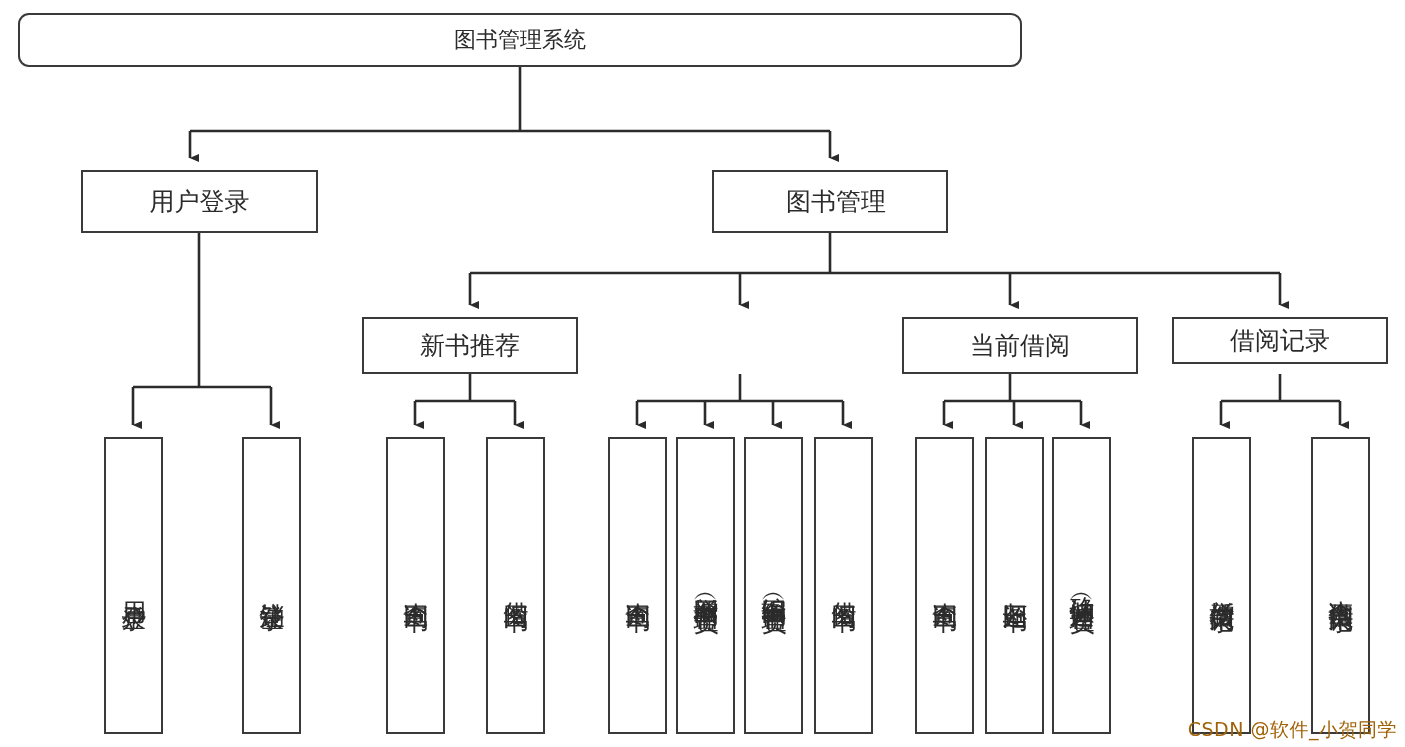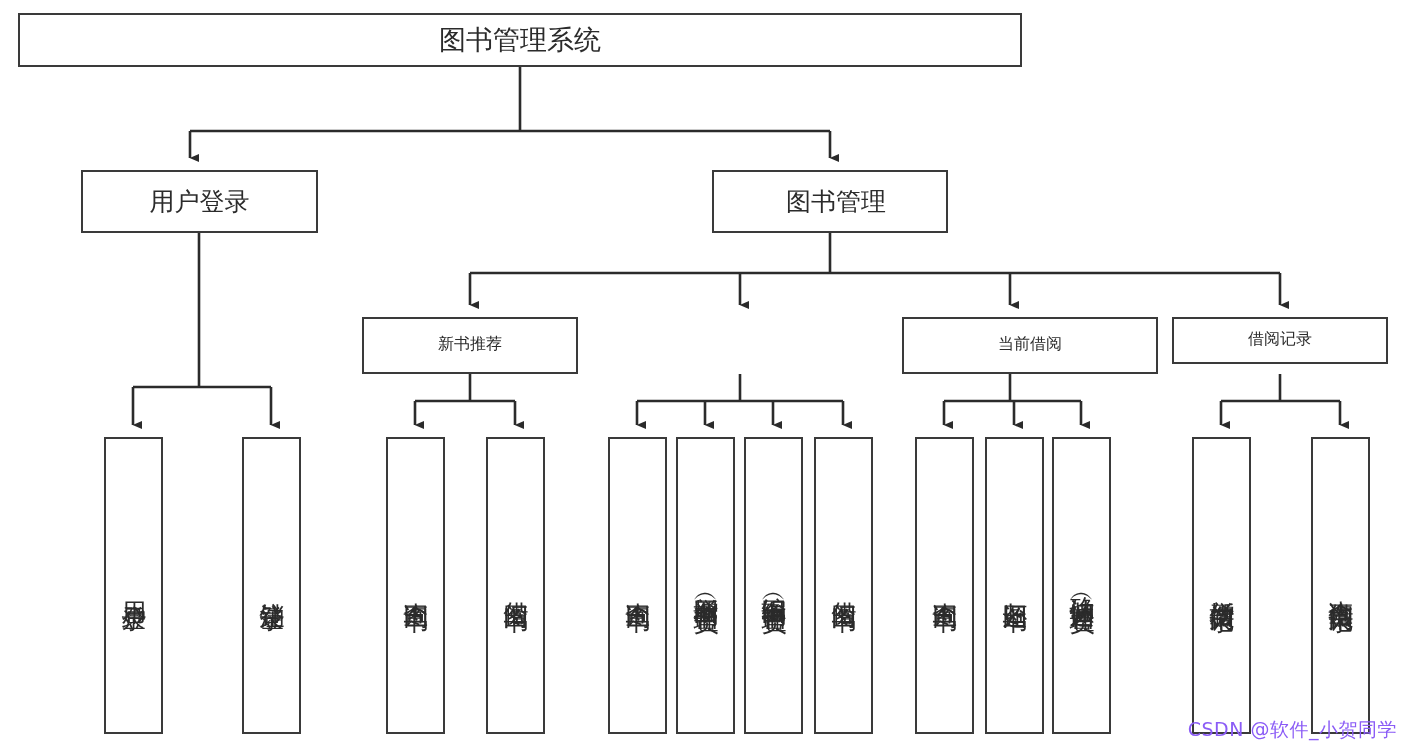--- a/index.html
+++ b/index.html
@@ -33,28 +33,28 @@
     background: #ffffff;
     border: 2.5px solid #3a3a3a;
     display: flex;
     align-items: center;
     justify-content: center;
     text-align: center;
     line-height: 1.12;
     color: #2b2b2b;
   }
   .node.level-root {
-    font-size: 27px;
+    font-size: 22px;
+    border-radius: 11px;
   }
   .node.level-2 {
     font-size: 25px;
   }
   .node.level-3 {
-    font-size: 16px;
-    font-family: Liberation Mono, monospace;
+    font-size: 25px;
   }
   .node.leaf {
     font-size: 25px;
     writing-mode: vertical-rl;
     text-orientation: upright;
     letter-spacing: 2px;
     padding: 6px 0;
     align-items: center;
     justify-content: center;
   }
@@ -63,21 +63,21 @@
     white-space: pre;
   }
   .node.leaf .node-label {
     white-space: normal;
   }
   #watermark {
     position: absolute;
     right: 8px;
     bottom: 4px;
     font-size: 19px;
-    color: #8b5cf6;
+    color: #a16207;
     letter-spacing: 0.5px;
     white-space: nowrap;
   }
 </style>
 </head>
 <body>
 
 <div id="diagram-root">
 
   <svg id="connector-layer" viewBox="0 0 1405 747" width="1405" height="747" xmlns="http://www.w3.org/2000/svg">
@@ -140,21 +140,21 @@
 
   <div class="node level-2" style="left:712px; top:170px; width:236px; height:63px;padding-left:12px;">
     <span class="node-label">图书管理</span>
   </div>
 
   <div class="node level-3" style="left:362px; top:317px; width:216px; height:57px;">
     <span class="node-label">新书推荐</span>
   </div>
 
 
-  <div class="node level-3" style="left:902px; top:317px; width:256px; height:57px;">
+  <div class="node level-3" style="left:902px; top:317px; width:236px; height:57px;">
     <span class="node-label">当前借阅</span>
   </div>
 
   <div class="node level-3" style="left:1172px; top:317px; width:216px; height:47px;">
     <span class="node-label">借阅记录</span>
   </div>
 
   <div class="node leaf" style="left:104px; top:437px; width:59px; height:297px;">
     <span class="node-label">用户登录</span>
   </div>

